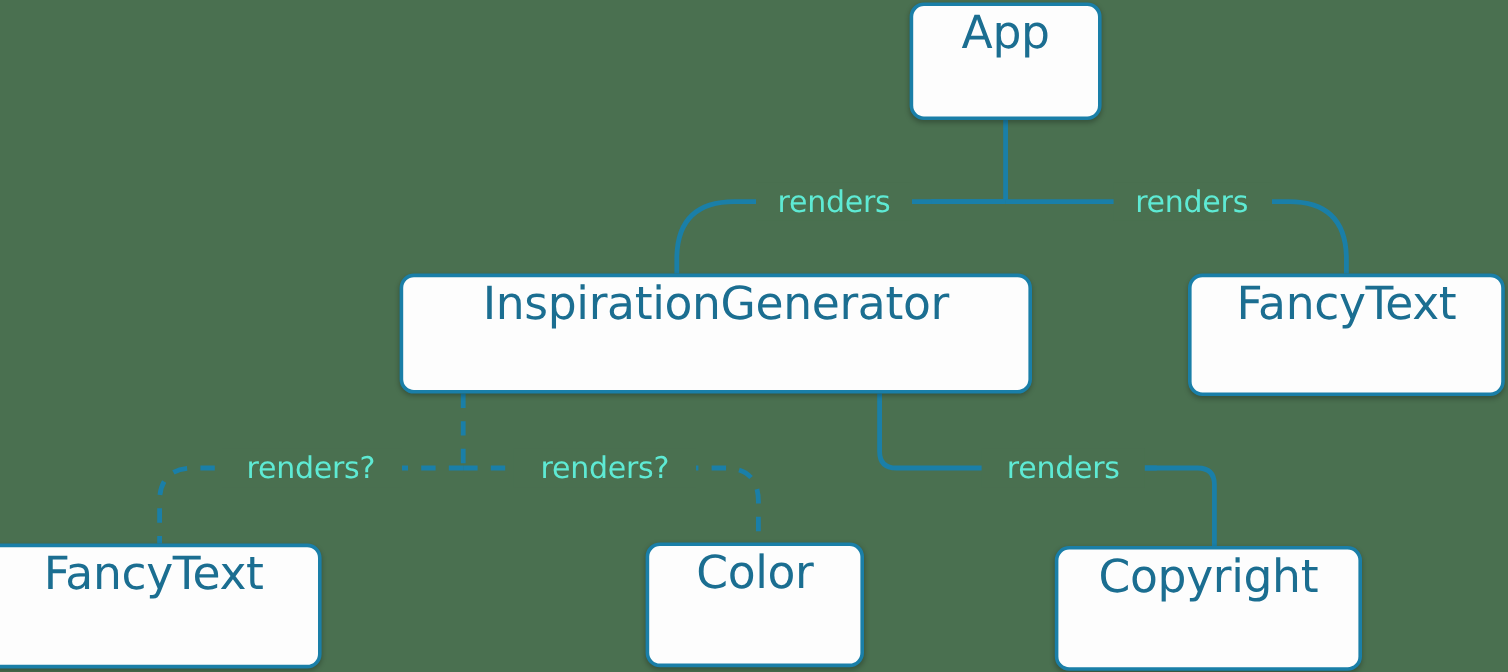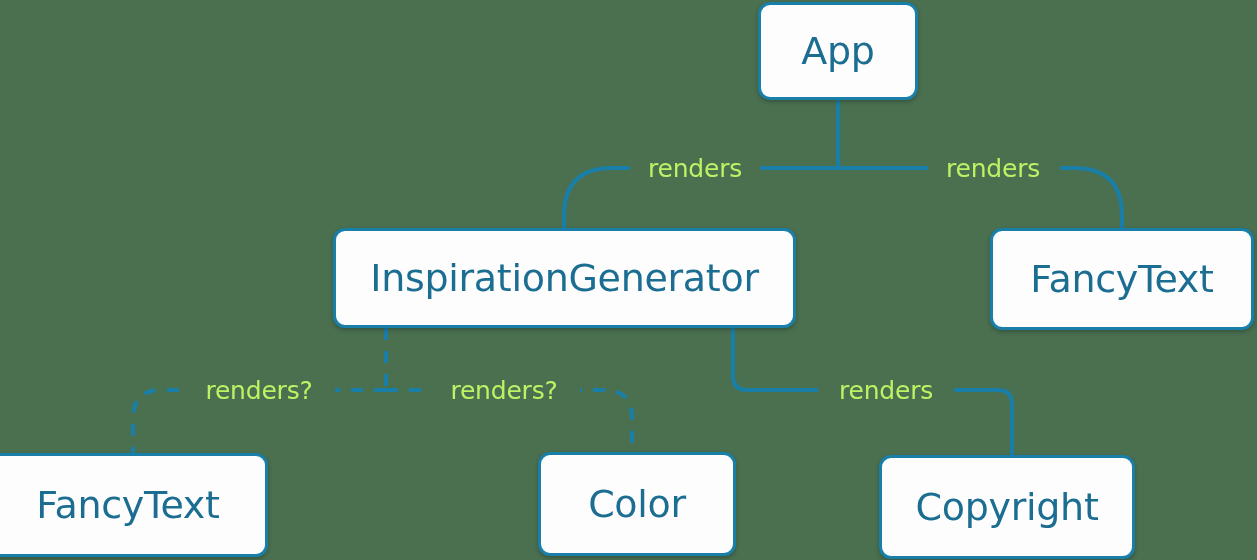--- a/index.html
+++ b/index.html
@@ -25,34 +25,34 @@
     width: 1257px;
     height: 560px;
   }
   .node {
     position: absolute;
     background: #fdfdfd;
     border: 3px solid #1a7fa8;
     border-radius: 12px;
     box-sizing: border-box;
     display: flex;
-    align-items: center;
+    align-items: flex-start;
     justify-content: center;
     box-shadow: 0 2px 4px rgba(0,0,0,0.25);
   }
   .node-label {
     color: #1b6e91;
     font-size: 38px;
     font-weight: 400;
     letter-spacing: -0.3px;
     white-space: nowrap;
   }
   .edge-label {
     position: absolute;
-    color: #bef264;
+    color: #5eead4;
     font-size: 25px;
     font-weight: 500;
     white-space: nowrap;
     transform: translate(-50%, -50%);
     letter-spacing: -0.2px;
   }
 </style>
 </head>
 <body>
 
@@ -85,33 +85,33 @@
       <rect x="185" y="374" width="150" height="32"></rect>
       <rect x="428" y="374" width="152" height="32"></rect>
       <rect x="818" y="374" width="136" height="32"></rect>
     </g>
   </svg>
 
   <div class="node" style="left:758px; top:2px; width:160px; height:98px;">
     <span class="node-label">App</span>
   </div>
 
-  <div class="node" style="left:333px; top:228px; width:463px; height:100px;">
+  <div class="node" style="left:333px; top:228px; width:527px; height:100px;">
     <span class="node-label">InspirationGenerator</span>
   </div>
 
   <div class="node" style="left:990px; top:228px; width:264px; height:102px;">
     <span class="node-label">FancyText</span>
   </div>
 
   <div class="node" style="left:-12px; top:453px; width:280px; height:104px;">
     <span class="node-label">FancyText</span>
   </div>
 
-  <div class="node" style="left:538px; top:452px; width:198px; height:104px;">
+  <div class="node" style="left:538px; top:452px; width:182px; height:104px;">
     <span class="node-label">Color</span>
   </div>
 
   <div class="node" style="left:879px; top:455px; width:256px; height:104px;">
     <span class="node-label">Copyright</span>
   </div>
 
   <div class="edge-label" style="left:695px; top:168px;">renders</div>
 
   <div class="edge-label" style="left:993px; top:168px;">renders</div>

